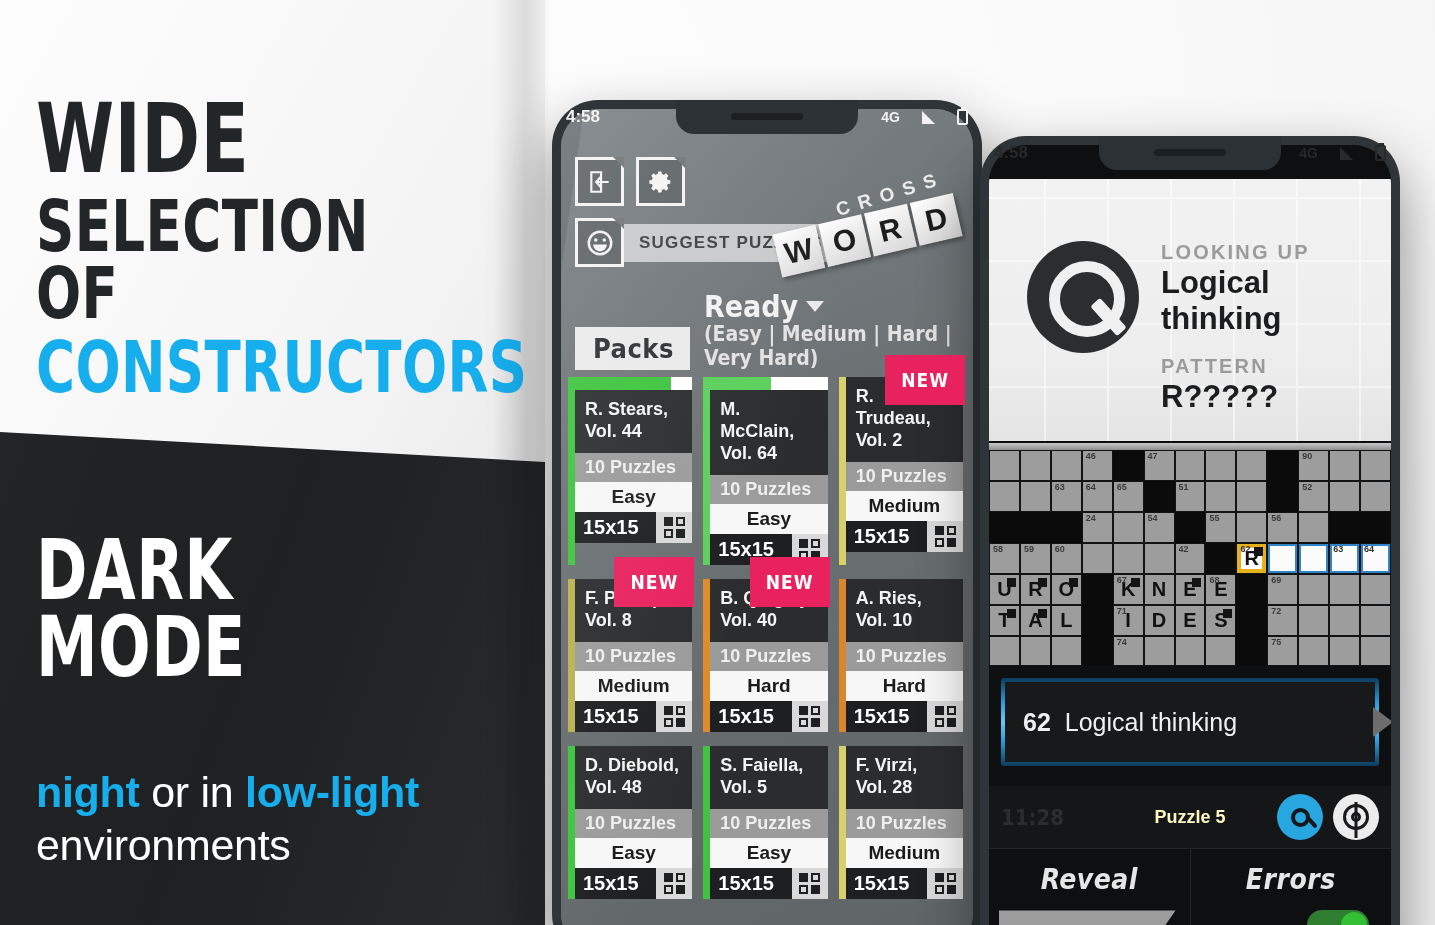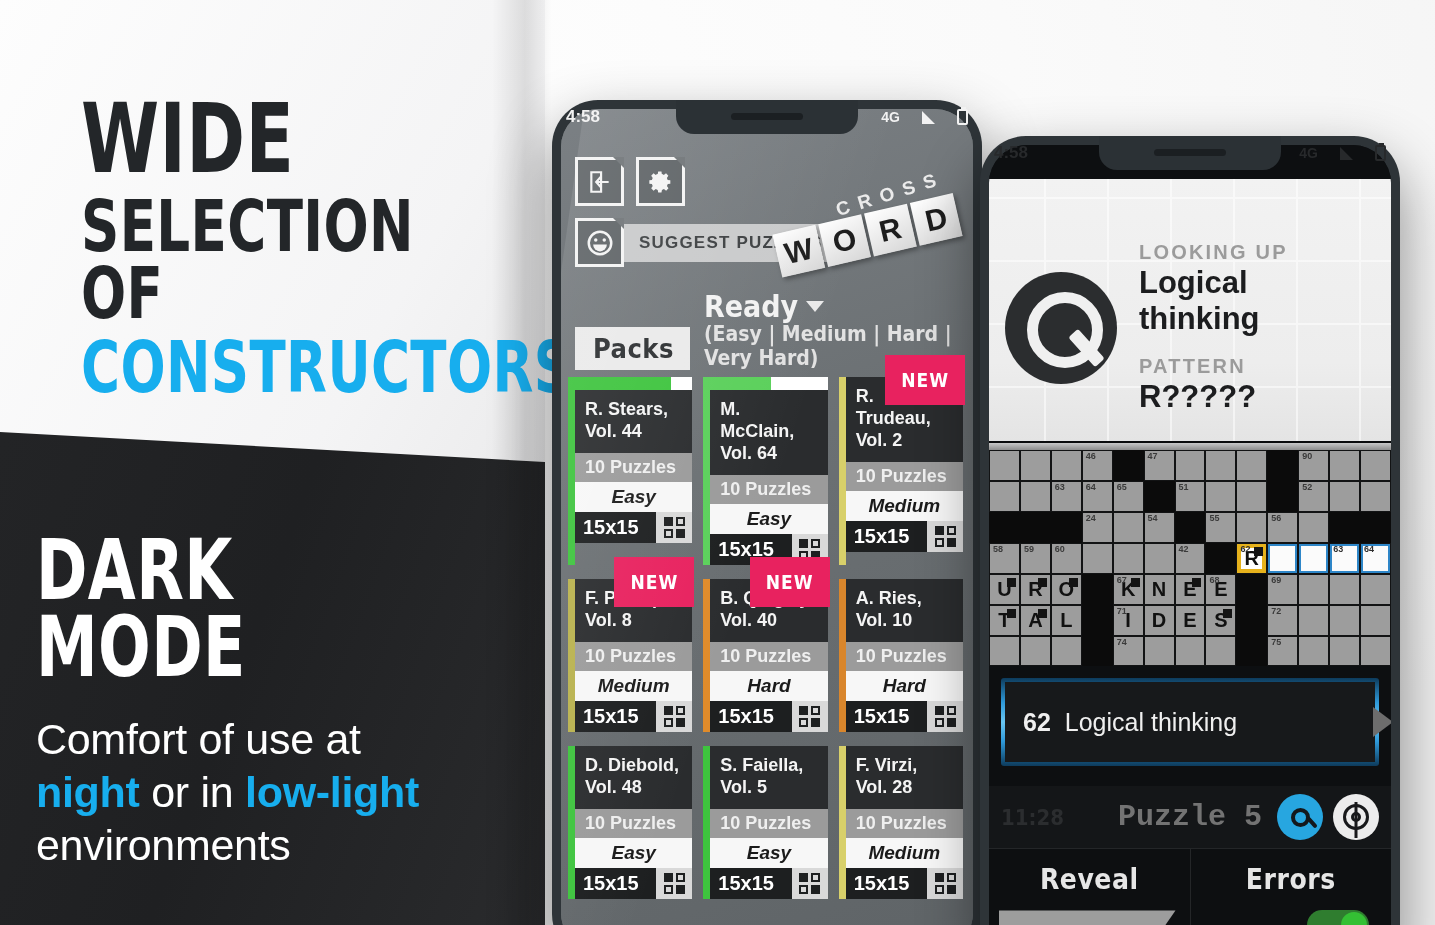--- a/index.html
+++ b/index.html
@@ -24,21 +24,21 @@
     background:linear-gradient(120deg,#fdfdfd 0%,#f4f4f5 70%,#ebebec 100%);
     clip-path:polygon(0 0, 545px 0, 545px 462px, 0 432px);
   }
   .edge-shadow {
     position:absolute; left:492px; top:0; width:60px; height:925px;
     background:linear-gradient(90deg, rgba(0,0,0,0) 0%, rgba(0,0,0,.10) 55%, rgba(0,0,0,0) 100%);
     pointer-events:none;
   }
 
   
-  .copy-top { position:absolute; left:36px; top:95px; width:480px;margin-left:45px; }
+  .copy-top { position:absolute; left:36px; top:95px; width:480px; }
   .copy-bot { position:absolute; left:36px; top:532px; width:490px; }
 
   .hl {
     font-family:"DejaVu Sans Condensed","Liberation Sans Narrow","Liberation Sans", sans-serif;
     font-weight:bold; letter-spacing:.5px; line-height:.92;
     transform:scaleX(.82); transform-origin:left center;
   }
   .hl-1 { font-size:96px; color:#232629; }
   .hl-2 { font-size:72px; color:#232629; margin-top:10px; }
   .hl-3 { font-size:72px; color:#17aeee; margin-top:8px; }
@@ -119,21 +119,21 @@
               font-size:19px; font-weight:bold; letter-spacing:1px; padding:14px 16px;
               font-family:"DejaVu Sans Condensed","Liberation Sans Narrow","Liberation Sans",sans-serif;
               z-index:3; }
   .card-prog { height:13px; background:#fff; display:flex; }
   .card-prog i { display:block; height:100%; background:#3ec43e; }
   .card-body { background:#2a2c2e; color:#f4f4f4; font-size:18px; font-weight:bold;
                line-height:1.22; padding:9px 10px 10px 10px; min-height:58px; }
   .card-cnt { background:#9b9b9b; color:#efefef; font-size:18px; font-weight:bold;
               padding:4px 10px; }
   .card-diff { background:#f7f7f7; color:#1b1b1b; font-size:19px; font-weight:bold;
-               padding:4px 10px; text-align:center;font-style:italic; }
+               padding:4px 10px; text-align:center; }
   .card-foot { display:flex; align-items:stretch; }
   .card-size { flex:1; background:#1d1f20; color:#fff; font-size:20px; font-weight:bold;
                padding:4px 8px; }
   .card-ico { width:36px; background:#d9d9d9; display:flex; align-items:center;
               justify-content:center; }
   .mini { display:grid; grid-template-columns:9px 9px; grid-template-rows:9px 9px; gap:3px; }
   .mini i { display:block; background:#1d1f20; }
   .mini i.o { background:#d9d9d9; border:2px solid #1d1f20; }
   .sidebar-strip { position:absolute; left:-7px; top:0; width:7px; bottom:0; }
 
@@ -142,22 +142,22 @@
   #phoneB .glass { background:#101214; }
   #phoneB .statusbar { color:#27292b; }
   .appB { position:absolute; inset:0; padding-top:34px; background:#0d0f11; }
 
   .lookup { position:relative; height:262px;
             background:linear-gradient(180deg,#f2f2f2 0%,#ededed 70%,#e4e4e4 100%); }
   .lookup-grid { position:absolute; inset:0; opacity:.55;
       background-image:linear-gradient(#ffffff 2px, transparent 2px),
                        linear-gradient(90deg,#ffffff 2px, transparent 2px);
       background-size:63px 63px; background-position:-8px 18px; }
-  .lookup-inner { position:relative; display:flex; align-items:center; gap:22px;
-                  padding:62px 16px 0 16px; }
+  .lookup-inner { position:relative; display:flex; gap:22px;
+                  padding:62px 16px 0 16px;margin-left:22px; }
   .mag { width:112px; height:112px; flex:0 0 112px; border-radius:50%;
          background:#2b2d2f; position:relative; }
   .mag:before { content:""; position:absolute; left:22px; top:20px; width:54px; height:54px;
                 border-radius:50%; border:11px solid #f0f0f0; }
   .mag:after { content:""; position:absolute; right:24px; bottom:16px; width:13px; height:40px;
                background:#f0f0f0; transform:rotate(-42deg); border-radius:3px; }
   .lk-label { font-size:20px; font-weight:bold; letter-spacing:2.2px; color:#9b9b9b; }
   .lk-value { font-size:31px; font-weight:bold; color:#1c1d1f; margin:1px 0 18px 0; }
   .lk-value.last { margin-bottom:0; }
 
@@ -182,41 +182,41 @@
                 padding:0 18px; color:#efefef; font-size:25px; }
   .cluebar-in b { font-weight:bold; margin-right:14px; }
   .clue-next { position:absolute; right:-14px; top:50%; transform:translateY(-50%);
                width:0;height:0;border-left:20px solid #6d6d6d;
                border-top:15px solid transparent; border-bottom:15px solid transparent; }
 
   .statrow { margin-top:20px; height:62px; background:#141618; display:flex;
              align-items:center; padding:0 12px; position:relative; }
   .timer { font-size:22px; font-weight:bold; color:#2b2d2f;
            font-family:"DejaVu Sans Condensed","Liberation Sans Narrow","Liberation Sans",sans-serif; }
-  .puzno { position:absolute; left:50%; transform:translateX(-50%); font-size:30px;
-           font-weight:bold; color:#737373;
-           font-family:Liberation Mono, monospace; }
+  .puzno { position:absolute; left:50%; transform:translateX(-50%); font-size:18px;
+           font-weight:bold; color:#fef9c3;
+           font-family:Liberation Sans, sans-serif; }
   .rbtns { margin-left:auto; display:flex; gap:10px; }
   .cbtn { width:46px; height:46px; border-radius:50%; display:flex; align-items:center;
           justify-content:center; }
   .cbtn.blue { background:#27a6e0; }
   .cbtn.white { background:#ececec; }
   .mag2 { width:19px; height:19px; border-radius:50%; border:4px solid #13181c; position:relative; }
   .mag2:after { content:""; position:absolute; right:-8px; bottom:-6px; width:4px; height:13px;
                 background:#13181c; transform:rotate(-42deg); border-radius:2px; }
   .target { width:26px; height:26px; border-radius:50%; border:3px solid #18191b; position:relative; }
   .target:before { content:""; position:absolute; inset:5px; border-radius:50%; border:3px solid #18191b; }
   .target:after { content:""; position:absolute; left:50%; top:-5px; width:3px; height:36px;
                   background:#18191b; transform:translateX(-50%); }
 
   .botrow { display:flex; border-top:1px solid #242628; }
   .botcol { flex:1; padding:14px 0 0 0; position:relative; text-align:center; }
   .botcol + .botcol { border-left:1px solid #242628; }
   .botlabel { font-size:28px; font-weight:bold; color:#e6e6e6; letter-spacing:.5px;
-              font-family:"DejaVu Sans Condensed","Liberation Sans Narrow","Liberation Sans",sans-serif; }
+              font-family:"DejaVu Sans Condensed","Liberation Sans Narrow","Liberation Sans",sans-serif;font-style:italic; }
   .revealbar { margin:14px 14px 0 10px; height:26px; background:#9d9d9d;
                clip-path:polygon(0 0, 100% 0, calc(100% - 18px) 100%, 0 100%); }
   .togglewrap { display:flex; justify-content:flex-end; align-items:center; gap:10px;
                 padding:14px 22px 0 0; }
   .toggle { width:62px; height:30px; border-radius:16px; background:#2f7d2f; position:relative; }
   .toggle i { position:absolute; right:2px; top:2px; width:26px; height:26px; border-radius:50%;
               background:#34c034; }
 </style>
 </head>
 <body>
@@ -230,21 +230,21 @@
 
   <div class="copy-top">
     <div class="hl hl-1">WIDE</div>
     <div class="hl hl-2">SELECTION OF</div>
     <div class="hl hl-3">CONSTRUCTORS</div>
   </div>
 
   <div class="copy-bot">
     <div class="hl hl-dark">DARK MODE</div>
     <div class="sub">
-      <span>Comfort of use at</span><br>
+      <br>
       <b>night</b><span> or in </span><b>low-light</b><br>
       <span>environments</span>
     </div>
   </div>
 
   <div class="phone" id="phoneA">
     <div class="glass">
       <div class="appA">
 
         <div class="toolbarA">

